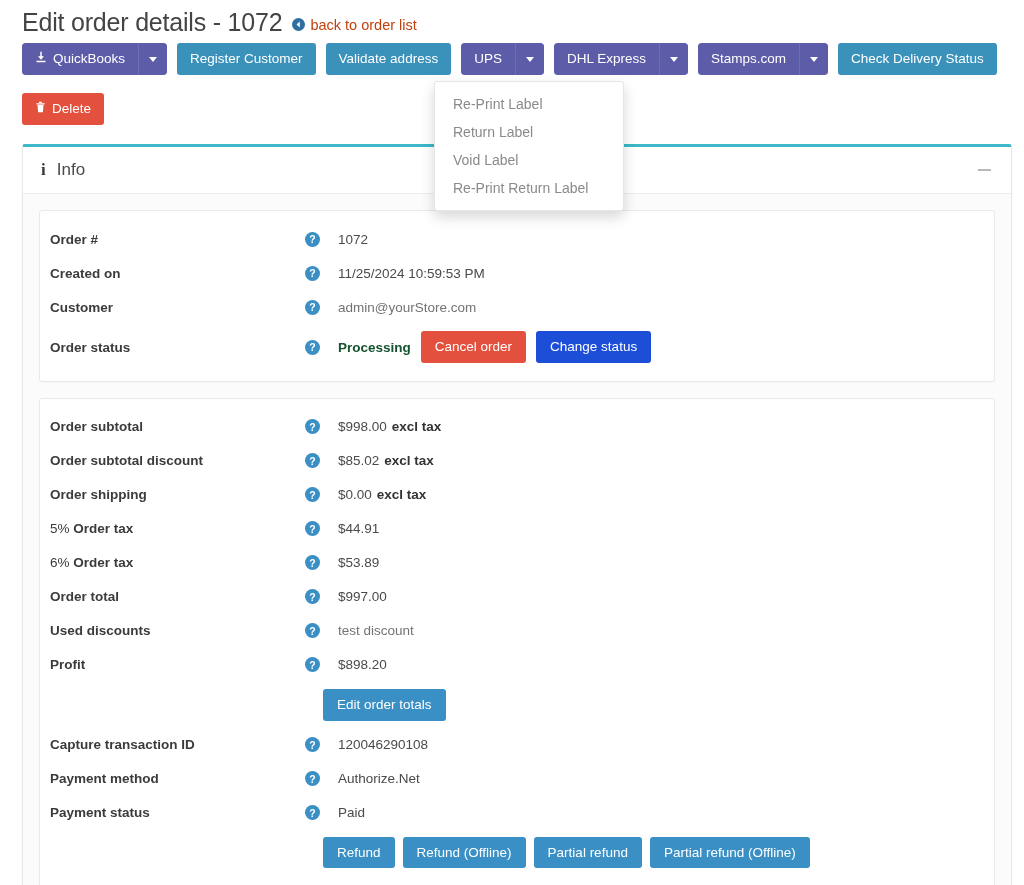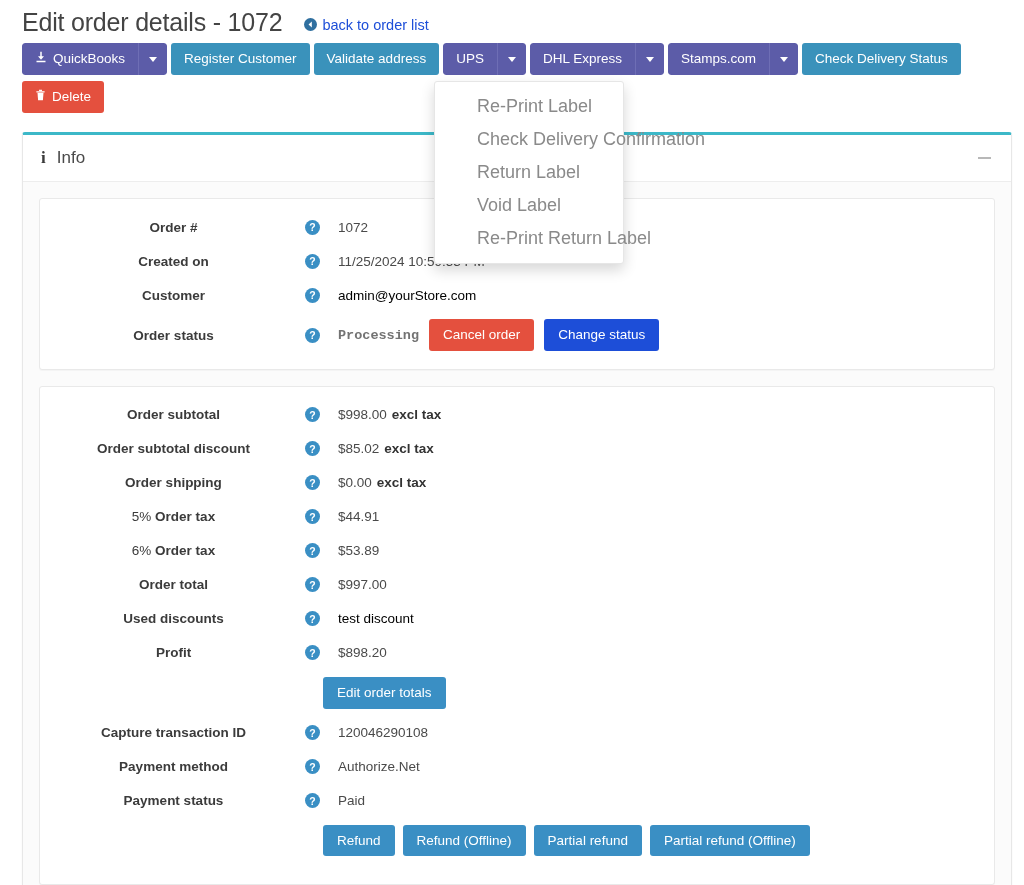--- a/index.html
+++ b/index.html
@@ -27,33 +27,32 @@
     font-size: 25px;
     color: #444444;
     font-weight: 400;
     letter-spacing: -0.2px;
   }
   .back-link {
     display: inline-flex;
     align-items: center;
     gap: 5px;
     font-size: 14.5px;
-    color: #1d4ed8;
+    color: #c2410c;
     text-decoration: none;
     cursor: pointer;
-    margin-left: 12px;
   }
   .back-icon { display:inline-block; line-height:0; }
   
   .toolbar {
     display: flex;
     flex-wrap: wrap;
     align-items: flex-end;
     padding: 0 0 0 12px;
-    gap: 0;
+    gap: 6px;
     position: relative;
   }
   .btn-group {
     display: inline-flex;
     margin-right: 4px;
     margin-bottom: 6px;
     border-radius: 3px;
     overflow: hidden;
   }
   .btn {
@@ -96,25 +95,24 @@
     background: #ffffff;
     border: 1px solid #e6e6e6;
     border-radius: 3px;
     box-shadow: 0 6px 14px rgba(0,0,0,0.16);
     padding: 8px 0;
     z-index: 50;
   }
   .dropdown-item {
     display: block;
     padding: 6px 18px;
-    font-size: 18px;
+    font-size: 14px;
     color: #8a8a8a;
     white-space: nowrap;
     cursor: pointer;
-    margin-left: 24px;
   }
   
   .panel {
     margin: 13px 12px 0 12px;
     background: #ffffff;
     border: 1px solid #e7e7e7;
     border-top: 3px solid #3cb8c8;
     border-radius: 3px 3px 0 0;
     box-shadow: 0 1px 2px rgba(0,0,0,0.05);
   }
@@ -156,21 +154,21 @@
   }
   .row {
     display: flex;
     align-items: center;
     margin-bottom: 14px;
     min-height: 20px;
   }
   .row:last-child { margin-bottom: 4px; }
   .row-label {
     width: 255px;
-    text-align: center;
+    text-align: left;
     font-size: 13.5px;
     font-weight: bold;
     color: #3b3b3b;
     padding-right: 8px;
     white-space: nowrap;
   }
   .row-label .pct { font-weight: 400; }
   .help-icon {
     width: 15px; height: 15px;
     border-radius: 50%;
@@ -188,22 +186,22 @@
   .row-value {
     margin-left: 18px;
     font-size: 13.5px;
     color: #4a4a4a;
     display: flex;
     align-items: center;
     gap: 10px;
     flex-wrap: wrap;
   }
   .val-bold { font-weight: bold; color: #333333; }
-  .val-strong { font-weight: bold; color: #737373; font-family: Liberation Mono, monospace; }
-  .link { color: #000000; text-decoration: none; cursor: pointer; }
+  .val-strong { font-weight: bold; color: #14532d; }
+  .link { color: #737373; text-decoration: none; cursor: pointer; }
   .btn-sm {
     border: none;
     color: #fff;
     font-size: 13.5px;
     font-family: "Liberation Sans", sans-serif;
     padding: 7px 14px;
     border-radius: 3px;
     cursor: pointer;
     white-space: nowrap;
     line-height: 1.3;
@@ -289,21 +287,20 @@
           <rect x="1.5" y="3" width="11" height="1.6"></rect>
           <rect x="5" y="1" width="4" height="1.6"></rect>
           <path d="M3 5h8l-0.8 10H3.8z"></path>
         </svg>
       </span>
       <span>Delete</span>
     </button>
 
     <div class="dropdown-menu">
       <a class="dropdown-item">Re-Print Label</a>
-      <a class="dropdown-item">Check Delivery Confirmation</a>
       <a class="dropdown-item">Return Label</a>
       <a class="dropdown-item">Void Label</a>
       <a class="dropdown-item">Re-Print Return Label</a>
     </div>
   </div>
 
   <div class="panel">
     <div class="panel-head">
       <div class="panel-title">
         <span class="info-glyph">i</span>

